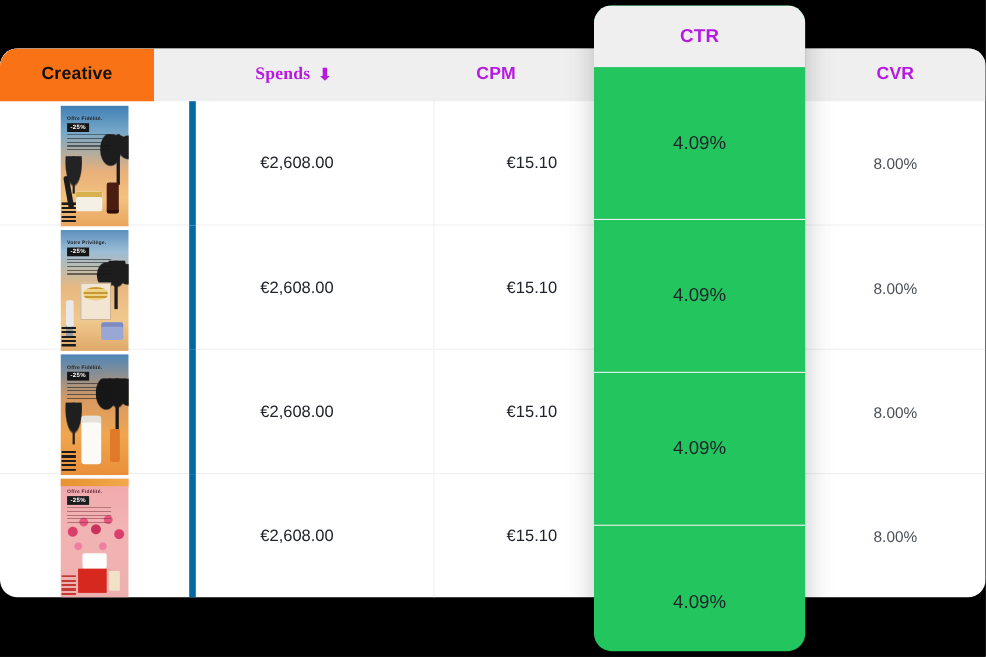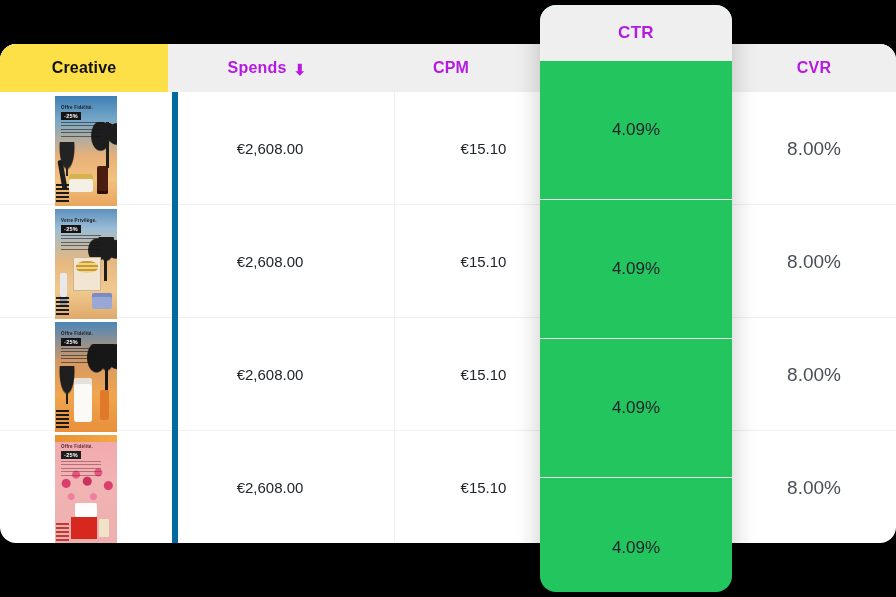--- a/index.html
+++ b/index.html
@@ -49,27 +49,27 @@
     justify-content: center;
     font-size: 16px;
     font-weight: bold;
     color: #b61ae0;
     letter-spacing: 0.2px;
     white-space: nowrap;
   }
 
   .th-creative {
     left: 0;
-    width: 168px;
-    background: #fde047;
+    width: 140px;
+    background: #f97316;
     color: #111111;
     border-top-left-radius: 16px;
   }
 
-  .th-spends  { left: 172px; width: 190px; }
+  .th-spends  { left: 172px; width: 190px; font-family: Liberation Serif, serif; }
   .th-cpm     { left: 362px; width: 178px; }
   .th-cvr     { left: 732px; width: 164px; border-top-right-radius: 16px; }
 
   .sort-arrow {
     display: inline-block;
     margin-left: 7px;
     font-size: 15px;
     line-height: 1;
     transform: translateY(1px);
   }
@@ -104,21 +104,21 @@
     font-size: 15px;
     color: #21252b;
   }
 
   .cell-creative { left: 0;   width: 172px; }
   .cell-spends   { left: 172px; width: 190px; border-left: 6px solid #0369a1; }
   .cell-cpm      { left: 362px; width: 178px; border-left: 1px solid #f0f0f0; margin-left: 32px; }
   .cell-cvr      { left: 732px; width: 164px; }
 
   .cell-cvr .val {
-    font-size: 19px;
+    font-size: 14px;
     color: #4a4f57;
   }
 
   
   .thumb {
     position: relative;
     width: 62px;
     height: 110px;
     overflow: hidden;
     flex: none;

